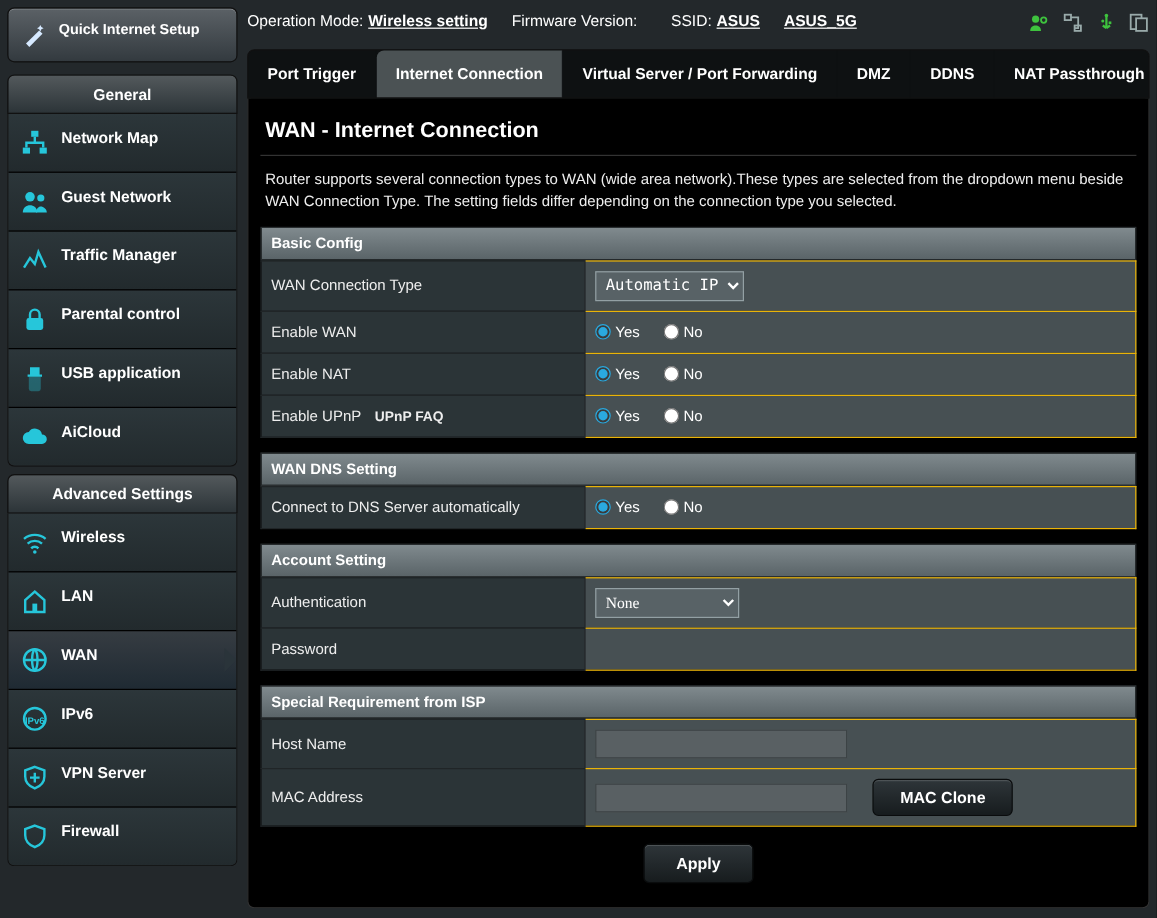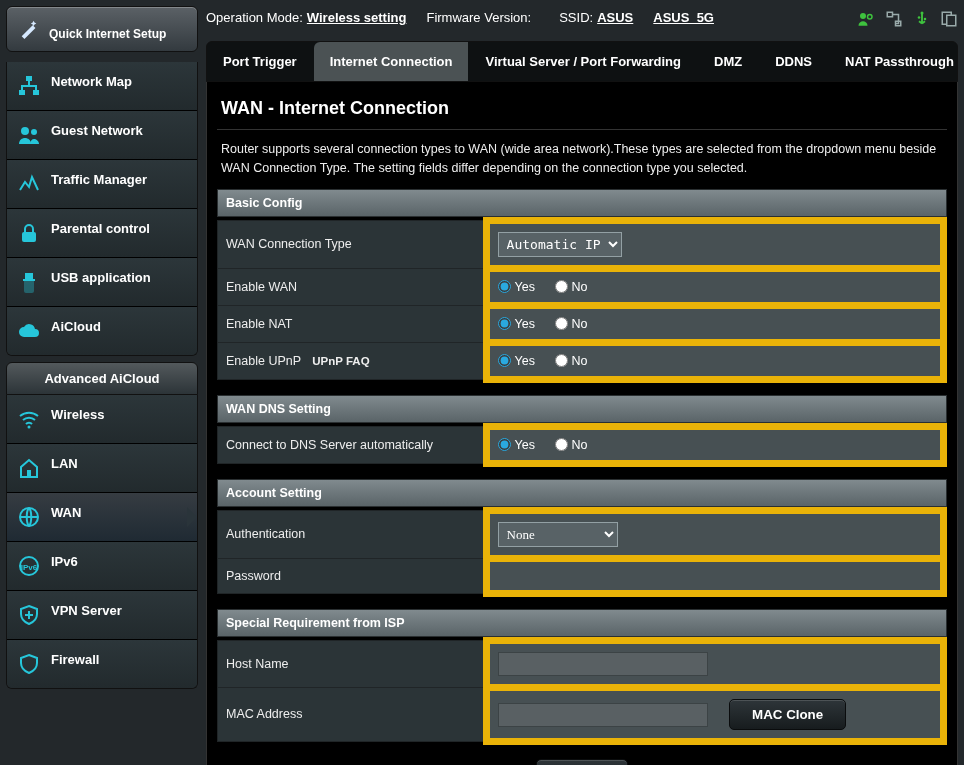--- a/index.html
+++ b/index.html
@@ -1,20 +1,20 @@
 <!DOCTYPE html>
 <html><head>
 <meta charset="utf-8">
 <style>
   *{box-sizing:border-box;margin:0;padding:0}
   body{background:#23282b;font-family:Arial,Helvetica,sans-serif;font-size:13px;color:#fff;width:964px}
   .wrap{display:flex;gap:8px;padding:6px}
   
   .sidebar{width:192px;flex-shrink:0}
-  .qis{background:linear-gradient(#5b6166,#333a3f);border:1px solid #111;border-radius:6px;padding:10px 10px;display:flex;align-items:flex-end;gap:8px;font-weight:bold;font-size:12px;margin-bottom:10px;box-shadow:inset 0 1px 0 rgba(255,255,255,.25)}
+  .qis{background:linear-gradient(#5b6166,#333a3f);border:1px solid #111;border-radius:6px;padding:10px 10px;display:flex;align-items:flex-start;gap:8px;font-weight:bold;font-size:12px;margin-bottom:10px;box-shadow:inset 0 1px 0 rgba(255,255,255,.25)}
   .qis svg{flex-shrink:0}
   .menu-hdr{background:linear-gradient(#53595c,#2c3438);border:1px solid #111;border-radius:6px 6px 0 0;text-align:center;font-weight:bold;padding:8px 0;font-size:13px;margin-top:6px}
   .menu{border-left:1px solid #111;border-right:1px solid #111;border-bottom:1px solid #111;border-radius:0 0 6px 6px;overflow:hidden}
   .menu-item{display:flex;align-items:flex-start;gap:10px;background:linear-gradient(#2c363a,#222a2d);padding:12px 10px;border-top:1px solid #000;font-weight:bold;font-size:13px;cursor:pointer;position:relative}
   .menu-item:first-child{border-top:none}
   .menu-item.active{background:linear-gradient(#363c42,#1f2a33)}
   .menu-item.active::after{content:"";position:absolute;right:-10px;top:50%;margin-top:-10px;border:10px solid transparent;border-left-color:#2a343a}
   .icon-slot{width:24px;height:24px;display:flex;align-items:center;justify-content:center}
   .cyan{fill:none;stroke:#26c6da;stroke-width:2}
   .cyan-fill{fill:#26c6da}
@@ -30,21 +30,21 @@
   .tab{padding:12px 16px;font-weight:bold;font-size:13px;cursor:pointer;white-space:nowrap;border-right:1px solid #0e1112}
   .tab.active{background:#4b5254;border-radius:6px 0 0 0}
   
   .content{background:#000000;border:1px solid #333;border-top:none;border-radius:0 0 6px 6px;padding:14px 10px 16px}
   .title{font-size:18px;font-weight:bold;margin:2px 4px 10px;color:#fff}
   .hr{border:none;border-top:1px solid #333;margin:0 0 10px}
   .desc{font-size:12.5px;line-height:1.55;color:#eee;padding:0 4px 10px}
   .section-hdr{background:linear-gradient(#808a8e,#5a6468);border:1px solid #2a2f31;padding:6px 8px;font-size:12.5px;font-weight:bold;color:#fff}
   table.form{width:100%;border-collapse:collapse}
   table.form th{background:#2b3437;border:1px solid #202527;text-align:left;font-weight:normal;padding:10px 8px;width:37%;font-size:12.5px;color:#eee;vertical-align:middle}
-  table.form td{background:#475053;border:7px solid #eab308;padding:8px;font-size:12.5px;vertical-align:middle}
+  table.form td{background:#475053;border:1px solid #eab308;padding:8px;font-size:12.5px;vertical-align:middle}
   .sect-gap{height:12px}
   .radio-wrap label{margin-right:16px;cursor:pointer}
   input[type=radio]{accent-color:#2aa9df;margin-right:4px;vertical-align:-2px}
   .sel{background:#586266;color:#fff;border:1px solid #93a0a4;padding:3px 4px;font-family:monospace;font-size:13px}
   .txt{background:#596063;border:1px solid #3c4345;color:#fff;padding:4px;width:210px;font-size:12px}
   .faq{font-size:11.5px;margin-left:8px;font-weight:bold;cursor:pointer}
   .btn{background:linear-gradient(#2e3539,#171c1e);border:1px solid #0a0c0d;border-radius:5px;color:#fff;padding:8px 26px;font-weight:bold;cursor:pointer;box-shadow:inset 0 1px 0 rgba(255,255,255,.15)}
   .apply-row{text-align:center;padding:14px 0 4px}
 </style>
 </head>
@@ -56,20 +56,21 @@
     <div class="qis">
       <span class="icon-slot">
         <svg width="22" height="22" viewBox="0 0 24 24">
             <path d="M4 20L16 8l3 3L7 23z" fill="#d6e9ff"></path>
             <path d="M17 3l1 2 2 1-2 1-1 2-1-2-2-1 2-1z" fill="#d6e9ff"></path>
           </svg>
       </span>
       <span>Quick Internet Setup</span>
     </div>
 
+    <div class="menu-hdr">General</div>
     <div class="menu">
       <div class="menu-item">
         <span class="icon-slot">
             <svg width="24" height="24" viewBox="0 0 24 24">
               <rect x="9" y="2" width="6" height="5" class="cyan-fill"></rect>
               <rect x="2" y="16" width="6" height="5" class="cyan-fill"></rect>
               <rect x="16" y="16" width="6" height="5" class="cyan-fill"></rect>
               <path d="M12 7v5M5 16v-4h14v4" class="cyan"></path>
             </svg>
           </span>
@@ -115,21 +116,21 @@
       <div class="menu-item">
         <span class="icon-slot">
             <svg width="24" height="24" viewBox="0 0 24 24">
               <path d="M7 18a5 5 0 010-10 6 6 0 0111 2 4 4 0 010 8z" class="cyan-fill"></path>
             </svg>
           </span>
         <span>AiCloud</span>
       </div>
     </div>
 
-    <div class="menu-hdr">Advanced AiCloud</div>
+    <div class="menu-hdr">Advanced Settings</div>
     <div class="menu">
       <div class="menu-item">
         <span class="icon-slot">
             <svg width="24" height="24" viewBox="0 0 24 24">
               <path d="M3 9a14 14 0 0118 0M6 13a9 9 0 0112 0M9 17a4 4 0 016 0" class="cyan"></path>
               <circle cx="12" cy="20" r="1.5" class="cyan-fill"></circle>
             </svg>
           </span>
         <span>Wireless</span>
       </div>

